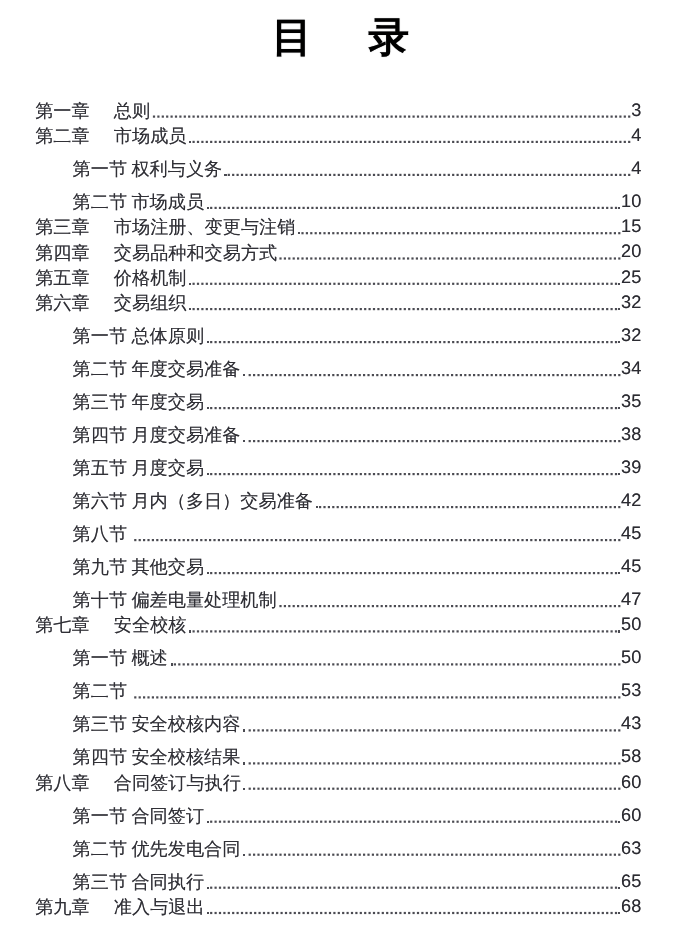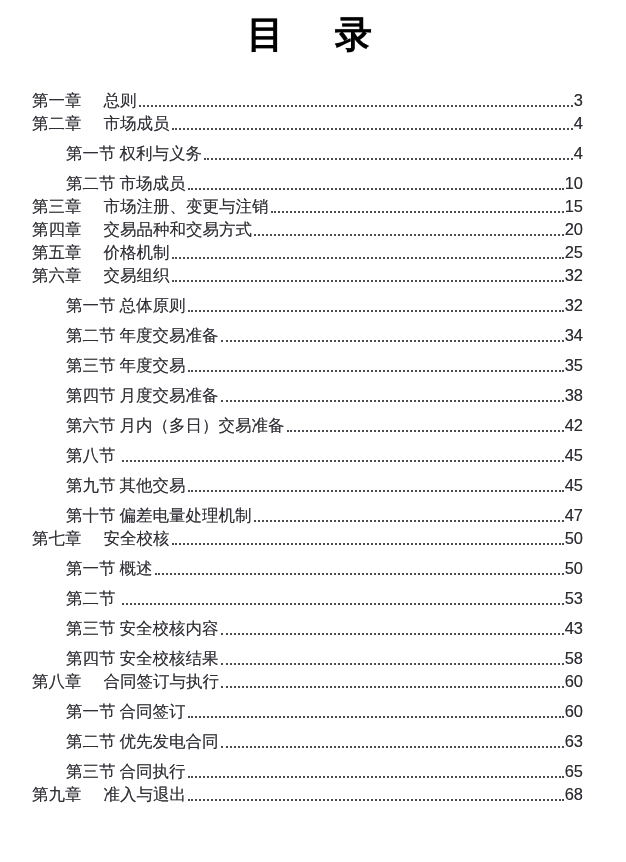--- a/index.html
+++ b/index.html
@@ -143,20 +143,26 @@
     <span class="t pagenum">35</span>
   </div>
 
   <div class="row l2">
     <span class="t label">第四节</span>
     <span class="t title">月度交易准备</span>
     <span class="leader"></span>
     <span class="t pagenum">38</span>
   </div>
 
+  <div class="row l2">
+    <span class="t label">第五节</span>
+    <span class="t title">月度交易</span>
+    <span class="leader"></span>
+    <span class="t pagenum">39</span>
+  </div>
 
   <div class="row l2">
     <span class="t label">第六节</span>
     <span class="t title">月内（多日）交易准备</span>
     <span class="leader"></span>
     <span class="t pagenum">42</span>
   </div>
 
 
   <div class="row l2">

